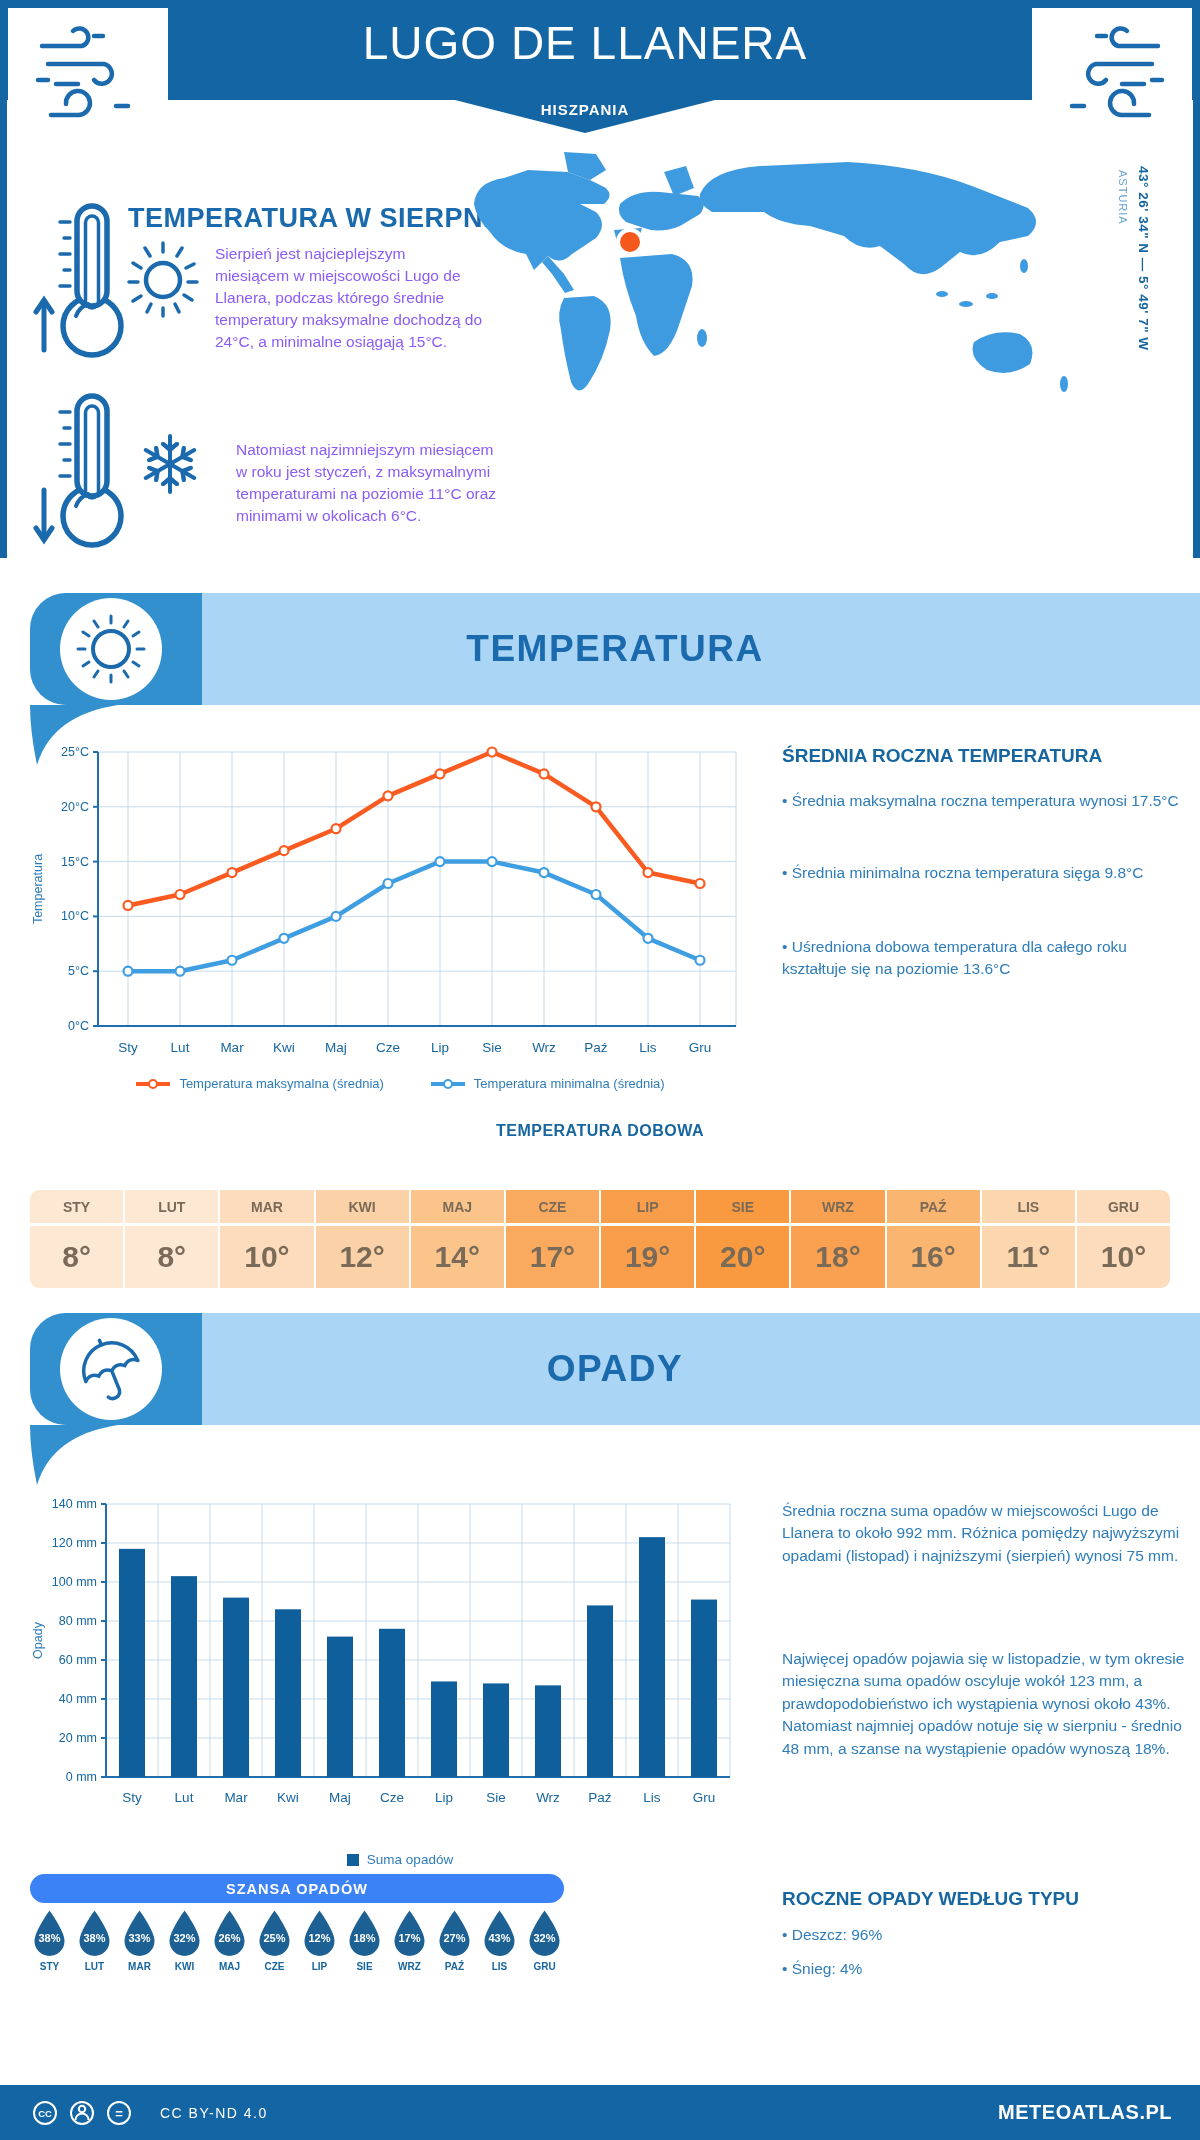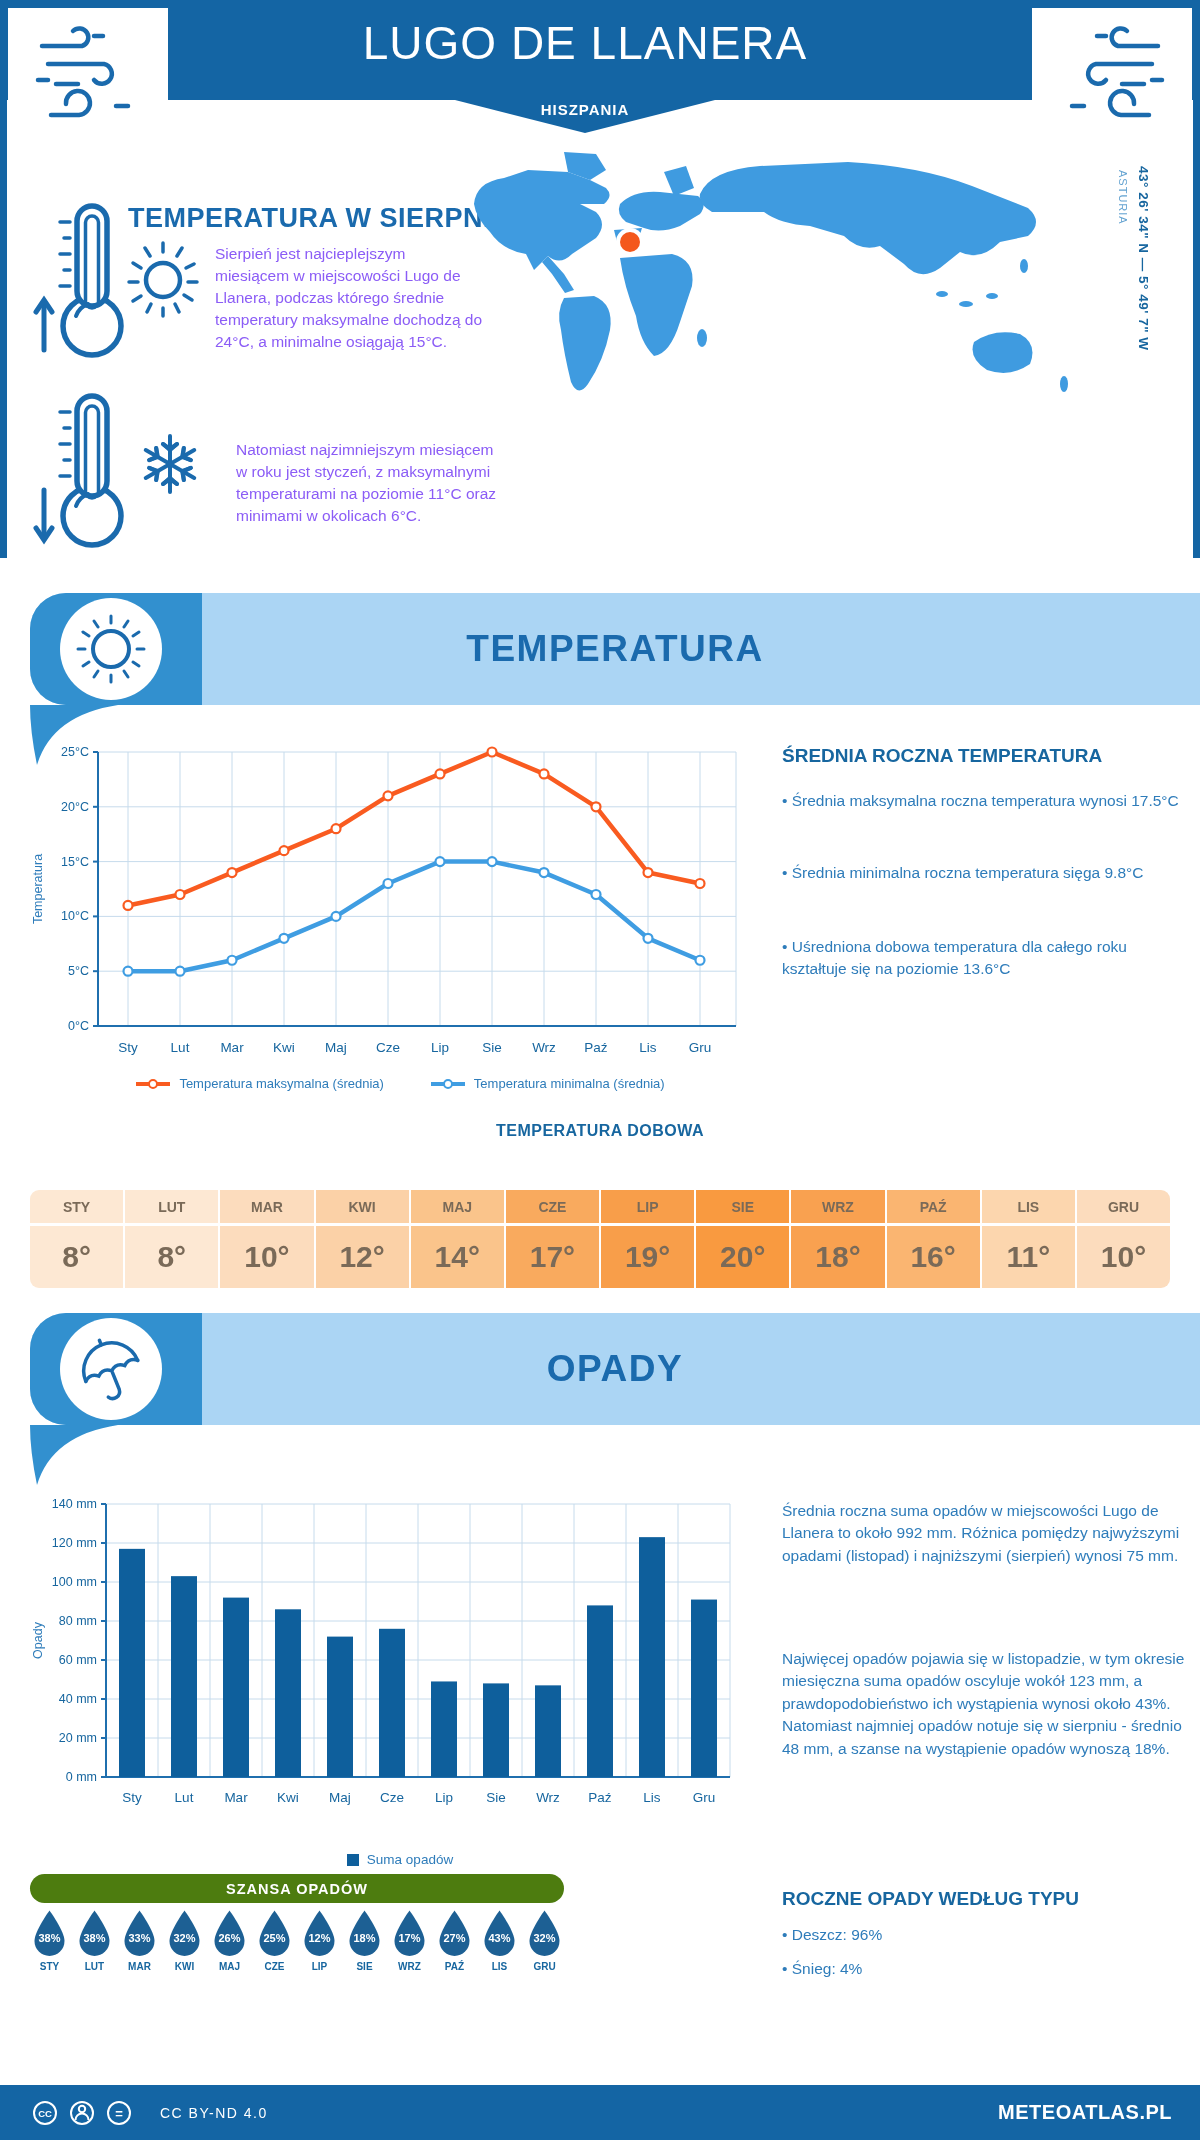--- a/index.html
+++ b/index.html
@@ -50,21 +50,21 @@
   .t-col{flex:1;display:flex;flex-direction:column;border-right:2px solid #ffffff;}
   .t-col:last-child{border-right:none;}
   .t-head{height:33px;display:flex;align-items:center;justify-content:center;
       font-size:14px;font-weight:bold;color:#7a6a58;border-bottom:3px solid #ffffff;}
   .t-val{flex:1;display:flex;align-items:center;justify-content:center;
       font-size:30px;font-weight:bold;color:#7a6a58;}
   
   .r-head{position:absolute;left:782px;width:410px;color:#17669f;font-weight:bold;font-size:19px;}
   .r-bullet,.r-par{position:absolute;left:782px;width:410px;color:#2e7cba;font-size:15.5px;line-height:1.45;}
   
-  .pill{position:absolute;left:30px;top:1874px;width:534px;height:29px;background:#4d7c0f;
+  .pill{position:absolute;left:30px;top:1874px;width:534px;height:29px;background:#3b82f6;
       border-radius:15px;display:flex;align-items:center;justify-content:center;
       color:#ffffff;font-weight:bold;font-size:14.5px;letter-spacing:1px;}
   .drops{position:absolute;left:27px;top:1909px;width:540px;display:flex;}
   .drop-slot{flex:1;display:flex;flex-direction:column;align-items:center;}
   .drop-wrap{position:relative;width:37px;height:49px;}
   .drop-wrap svg{position:absolute;left:0;top:0;}
   .drop-pct{position:absolute;left:0;top:23px;width:100%;text-align:center;
       color:#ffffff;font-weight:bold;font-size:11px;}
   .drop-month{margin-top:3px;font-size:10px;font-weight:bold;color:#17669f;}
   

